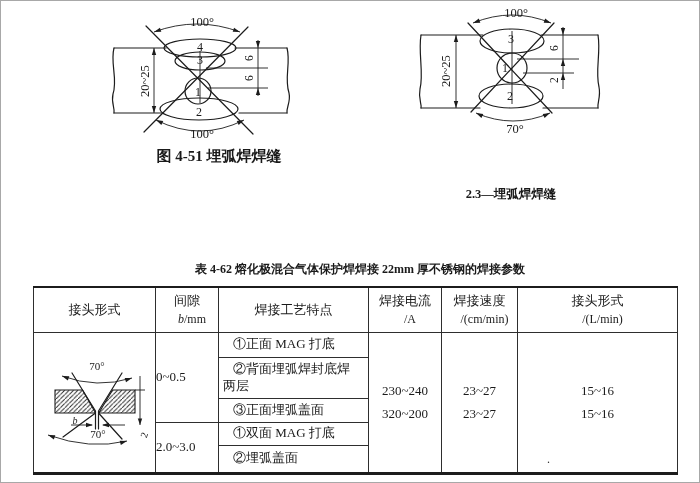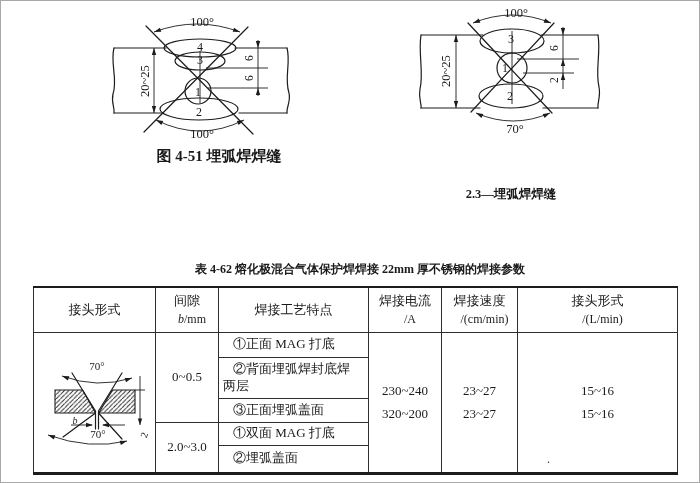--- a/index.html
+++ b/index.html
@@ -14,21 +14,21 @@
   .para{position:absolute;left:63px;top:226px;font-size:15.5px;letter-spacing:0.5px;white-space:nowrap;}
   .tbl-title{position:absolute;left:20px;right:0;top:260px;text-align:center;font-weight:bold;font-size:12px;white-space:nowrap;}
   table.datatable{
     position:absolute;left:32px;top:285px;width:644px;
     border-collapse:collapse;table-layout:fixed;
     border-top:2.5px solid #1c1c1c;border-bottom:3px solid #1c1c1c;
   }
   table.datatable td{border:1px solid #2e2e2e;padding:0;font-size:13px;vertical-align:middle;}
   .hcell{text-align:center;font-size:12.5px;line-height:1.35;}
   .hcell .u{font-size:12px;margin-left:10px;}
-  .cellc{text-align:center;}
+  .cellc{text-align:left;}
   .step{padding:2px 4px 2px 4px;line-height:1.25;}
   .step .l1{display:block;text-indent:10px;}
   .step .l2{display:block;text-indent:0;}
   .twoline{line-height:23px;text-align:center;font-size:12.5px;}
   .jointwrap{position:relative;width:100%;height:100%;}
   .stray{position:absolute;left:546px;top:451px;font-size:12px;color:#333;}
   svg text{fill:#1a1a1a;font-family:"Liberation Serif","DejaVu Serif",serif;}
   .draw{stroke:#1c1c1c;stroke-width:1.2;fill:none;stroke-linecap:round;}
   .thin{stroke:#1c1c1c;stroke-width:0.9;fill:none;}
   .arr{fill:#1c1c1c;stroke:none;}

